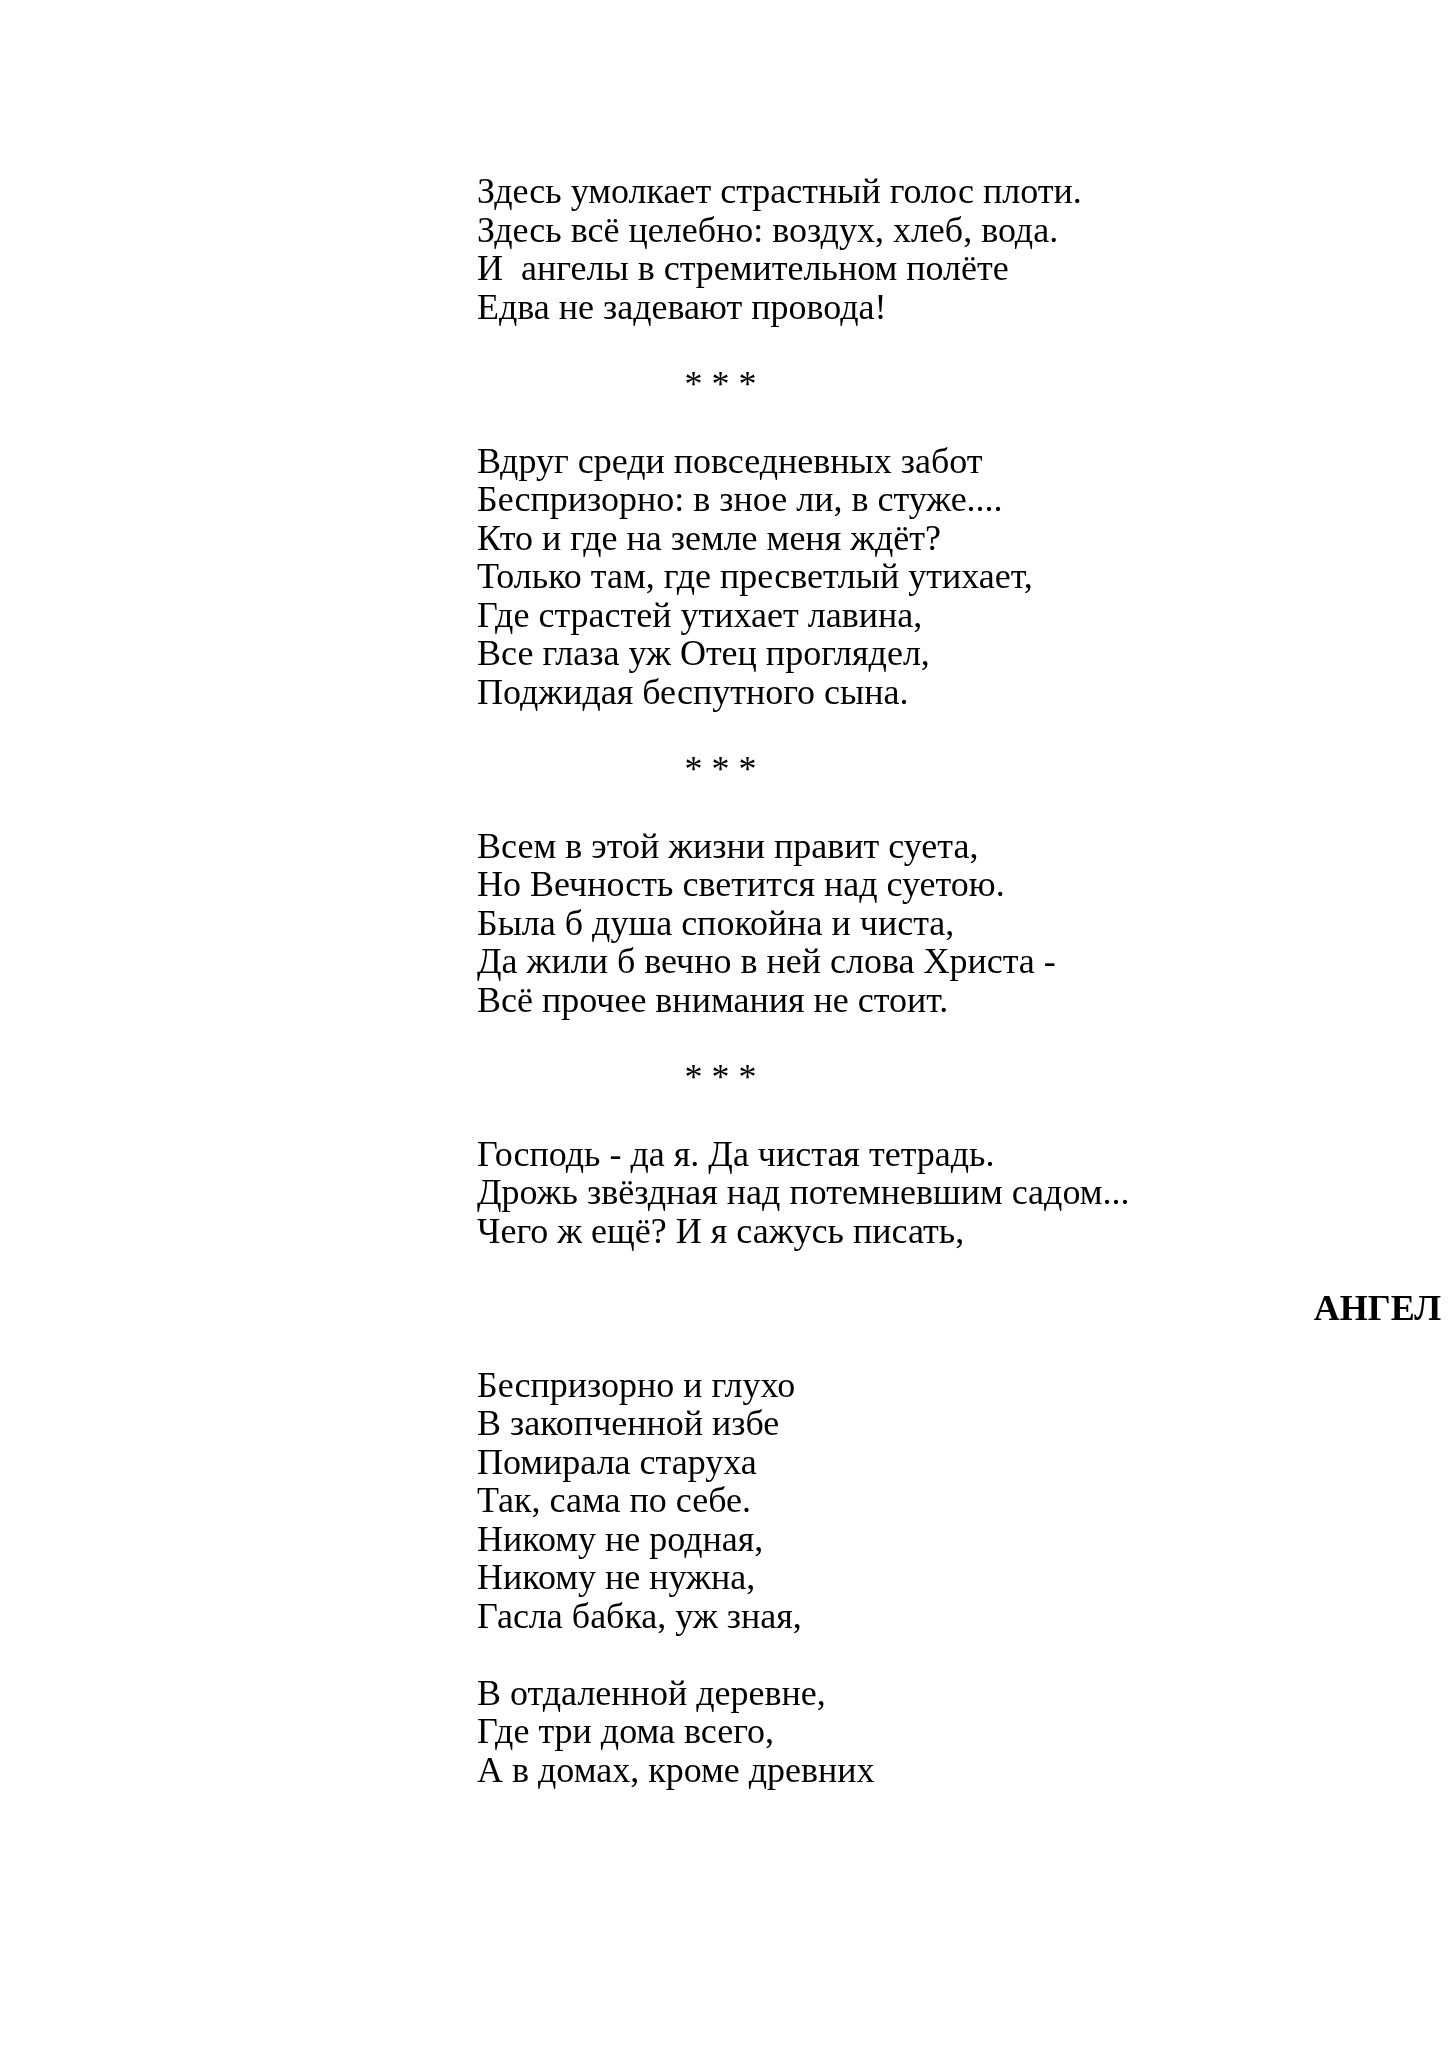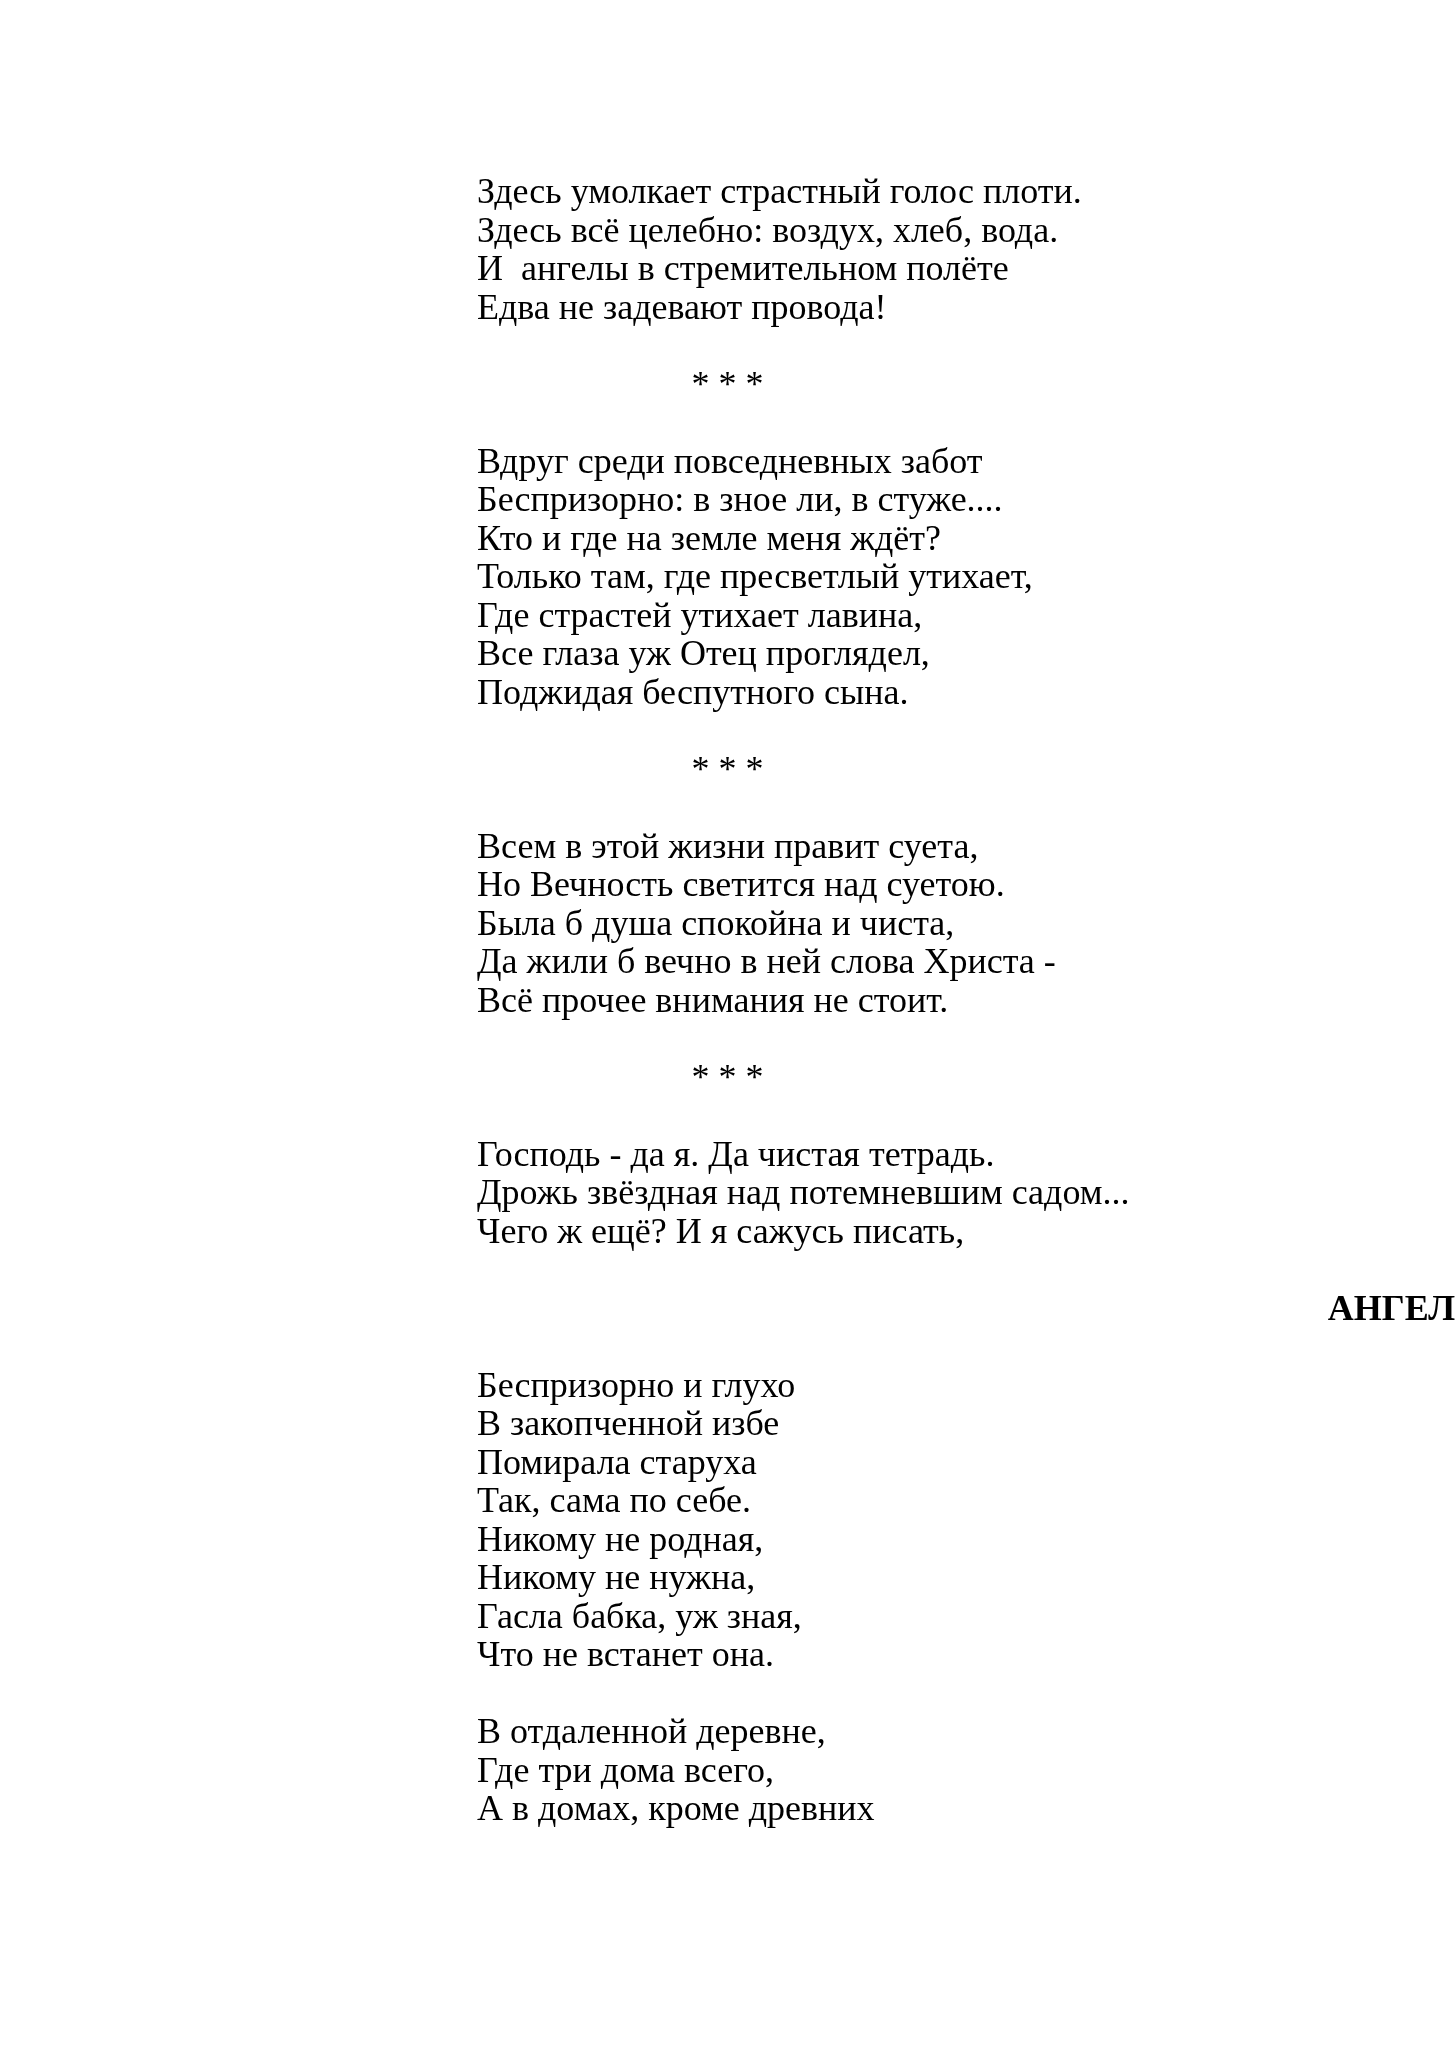--- a/index.html
+++ b/index.html
@@ -15,21 +15,21 @@
     color: #000000;
     font-family: "Liberation Serif", "DejaVu Serif", serif;
     font-size: 36px;
     line-height: 38.5px;
     overflow: hidden;
   }
   .content {
     position: absolute;
     top: 172px;
     left: 0;
-    right: 0;
+    right: 14px;
   }
   .stanza, .separator, .heading {
     margin: 0 0 38.5px 0;
   }
   .line {
     white-space: pre;       
     padding-left: 477px;
   }
   .separator {
     text-align: center;     
@@ -76,21 +76,20 @@
       </div>
       <div class="heading">АНГЕЛ</div>
       <div class="stanza">
         <div class="line">Беспризорно и глухо</div>
         <div class="line">В закопченной избе</div>
         <div class="line">Помирала старуха</div>
         <div class="line">Так, сама по себе.</div>
         <div class="line">Никому не родная,</div>
         <div class="line">Никому не нужна,</div>
         <div class="line">Гасла бабка, уж зная,</div>
-        <div class="line">Что не встанет она.</div>
       </div>
       <div class="stanza">
         <div class="line">В отдаленной деревне,</div>
         <div class="line">Где три дома всего,</div>
         <div class="line">А в домах, кроме древних</div>
       </div>
     </div>
 </div>
 
 </body></html>

